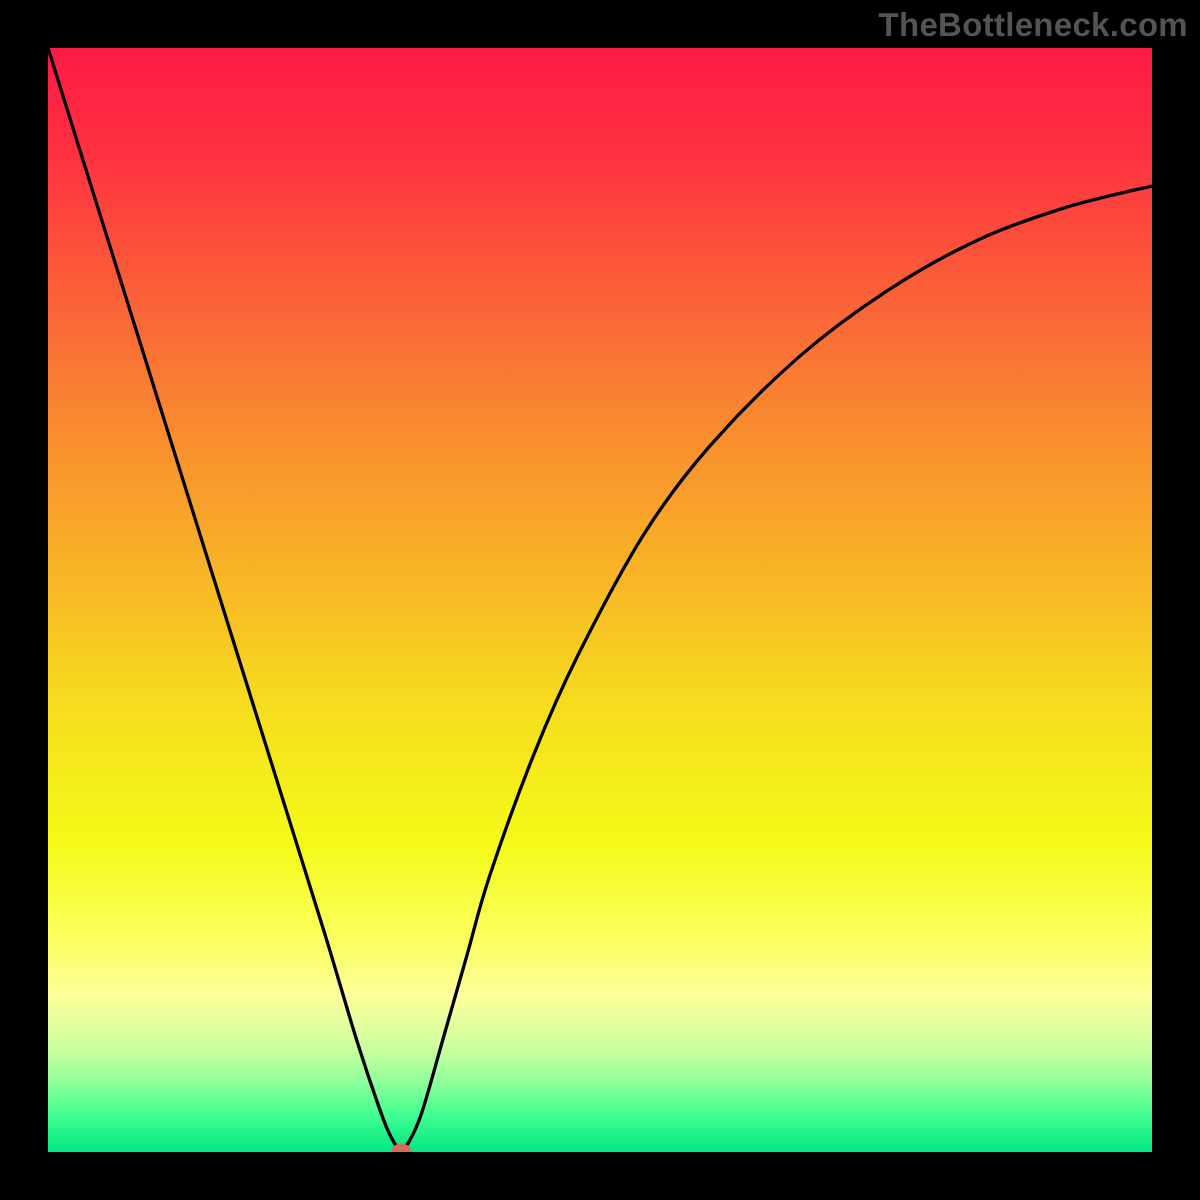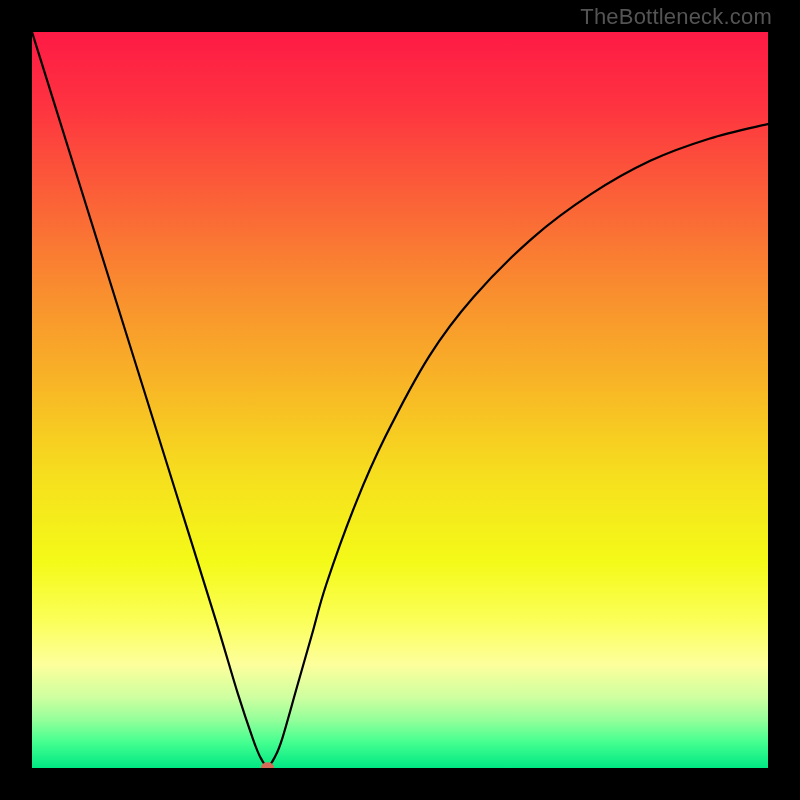--- a/index.html
+++ b/index.html
@@ -13,24 +13,24 @@
   }
   .frame {
     position: relative;
     width: 800px;
     height: 800px;
     background: #000;
   }
   .watermark {
     position: absolute;
     top: 4px;
-    right: 28px;
+    right: 8px;
     color: #545454;
     font-size: 22px;
-    font-weight: 400;
+    font-weight: 700;
     letter-spacing: 0.2px;
     user-select: none;
   }
   .plot {
     position: absolute;
     left: 32px;
     top: 32px;
     width: 736px;
     height: 736px;
   }

